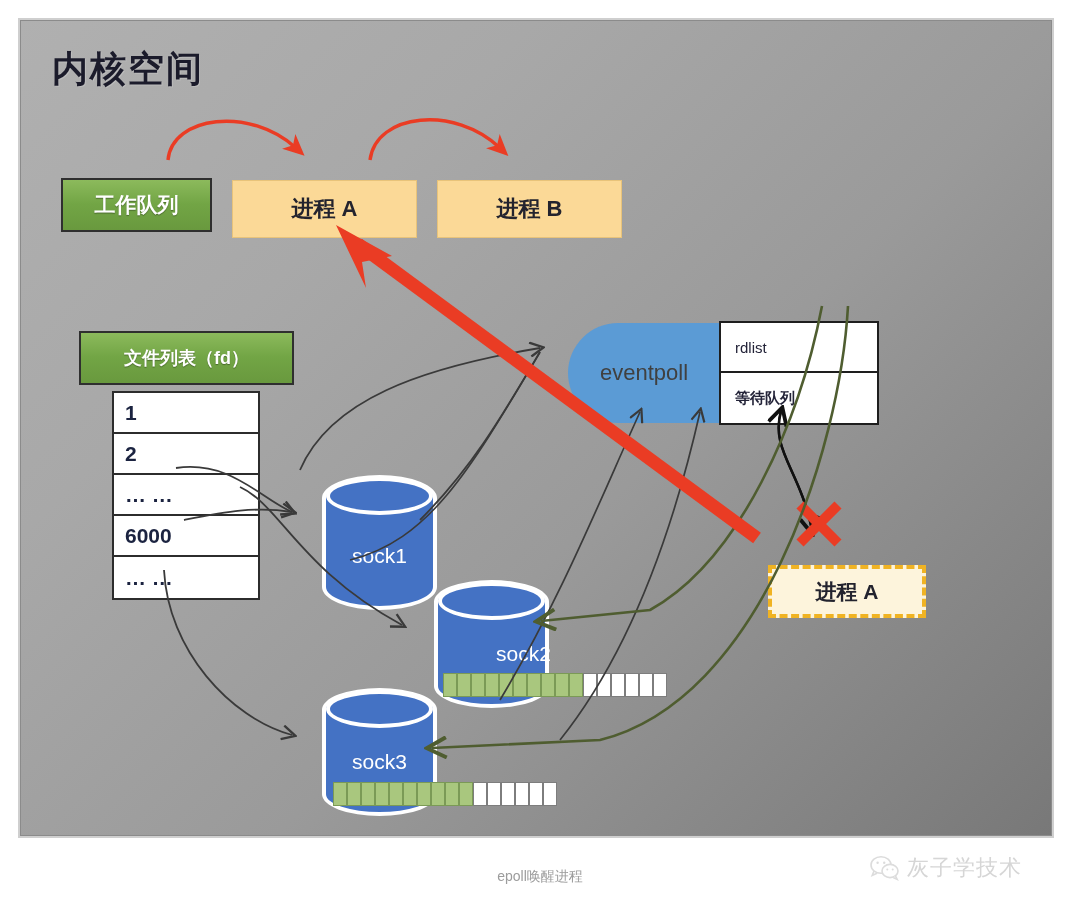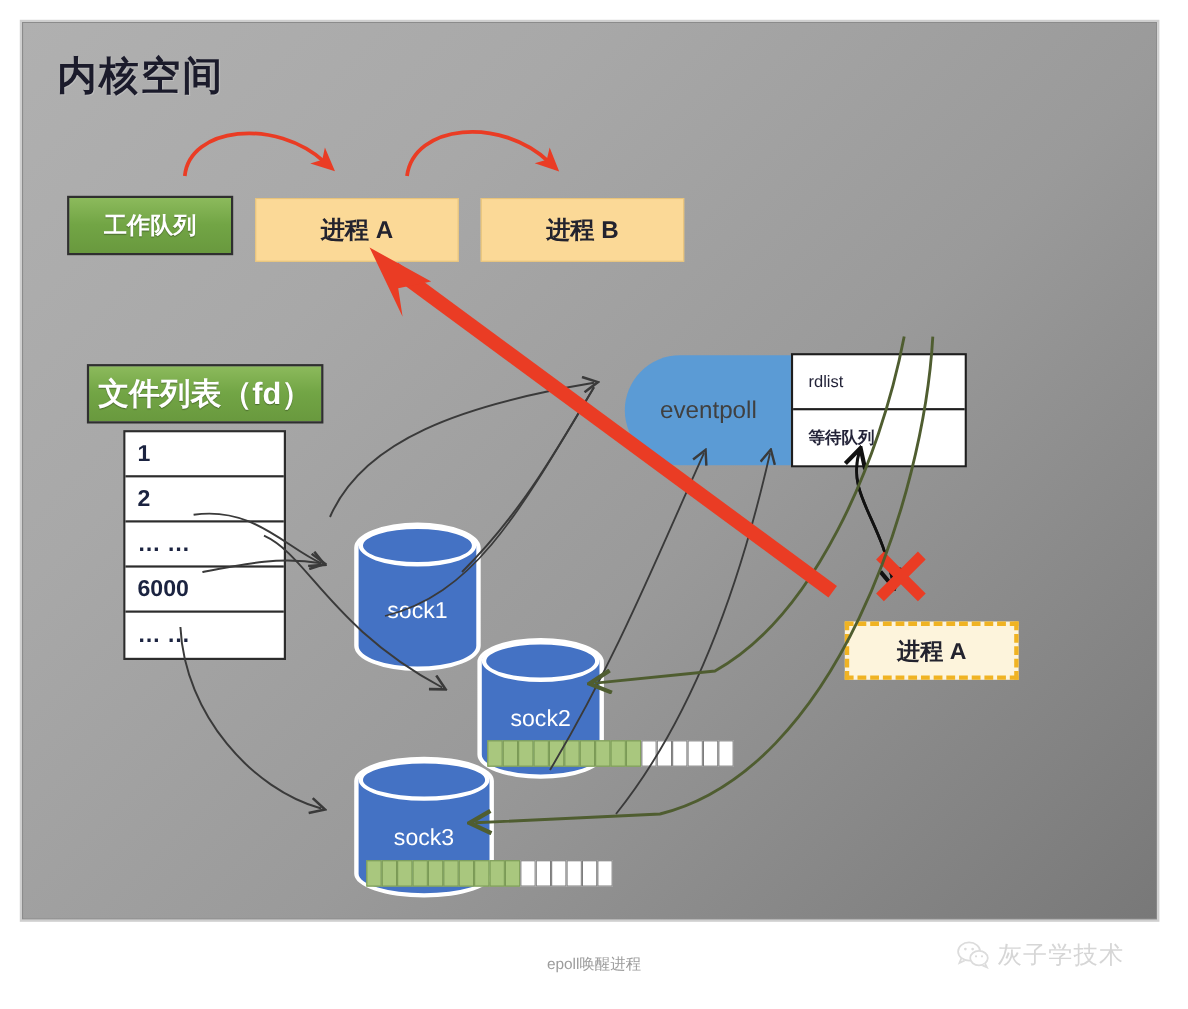--- a/index.html
+++ b/index.html
@@ -35,21 +35,21 @@
     position:absolute;
     background:linear-gradient(180deg,#8cba5c 0%,#72a545 48%,#69993e 100%);
     border:2px solid #2f2f2f;
     color:#ffffff;
     font-size:21px;font-weight:bold;
     display:flex;align-items:center;justify-content:center;
     text-shadow:0 1px 1px rgba(0,0,0,.35);
     box-sizing:border-box;
   }
   #work-queue{left:41px;top:158px;width:151px;height:54px;}
-  #file-list-label{left:59px;top:311px;width:215px;height:54px;font-size:28px;}
+  #file-list-label{left:59px;top:311px;width:215px;height:54px;font-size:18px;}
 
   
   .orange-box{
     position:absolute;
     background:#fbd997;
     border:1px solid #e8c37a;
     display:flex;align-items:center;justify-content:center;
     font-size:22px;font-weight:bold;color:#23232e;
     box-sizing:border-box;
   }
@@ -113,22 +113,22 @@
     background:#4472c4;border:4px solid #ffffff;border-radius:50%;
     box-sizing:border-box;
   }
   .cyl .lbl{
     position:absolute;left:0;width:100%;text-align:center;
     color:#ffffff;font-size:21px;
   }
   #sock1{left:302px;top:455px;width:115px;height:135px;}
   #sock1 .lbl{top:69px;}
   #sock2{left:414px;top:560px;width:115px;height:128px;}
-  #sock2 .lbl{top:62px;}
-  #sock3{left:302px;top:668px;width:115px;height:128px;padding-left:12px;}
+  #sock2 .lbl{top:62px;margin-left:32px;}
+  #sock3{left:302px;top:668px;width:115px;height:128px;}
   #sock3 .lbl{top:62px;}
 
   
   .buffer{position:absolute;display:flex;height:24px;}
   .buffer .c{width:14px;height:24px;border:1px solid #7d7d7d;box-sizing:border-box;background:#ffffff;}
   .buffer .c.f{background:#a9c77e;border-color:#7b9a56;}
   #buf2{left:423px;top:653px;}
   #buf3{left:313px;top:762px;}
 
   

